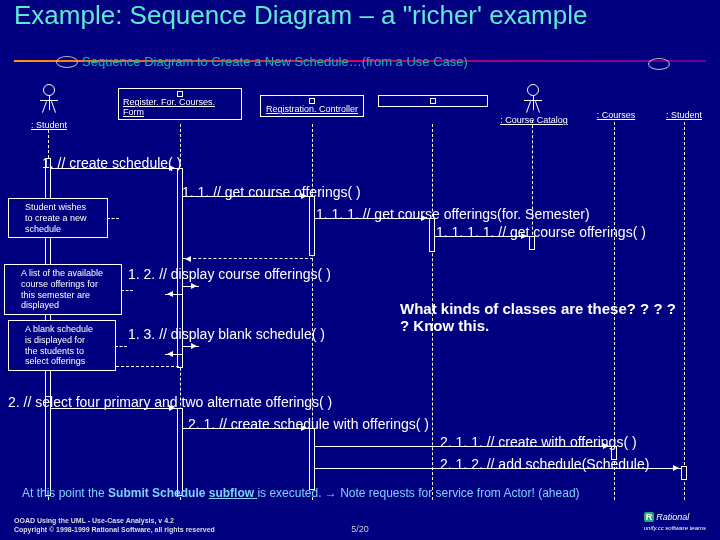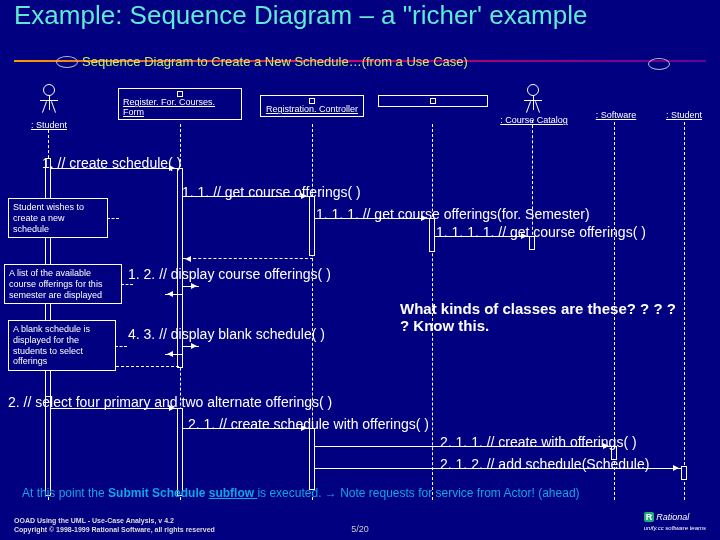--- a/index.html
+++ b/index.html
@@ -1,19 +1,19 @@
 <!DOCTYPE html>
 <html><head>
 <meta charset="utf-8">
 <style>
   * { margin:0; padding:0; box-sizing:border-box; }
   body { background:#000080; width:720px; height:540px; font-family:Arial,Helvetica,sans-serif; color:#fff; overflow:hidden; position:relative; }
   .title { color:#5eead4; font-size:26px; font-weight:normal; position:absolute; top:0; left:14px; letter-spacing:0; }
   .hr { position:absolute; top:60px; left:14px; right:14px; height:2px; background:linear-gradient(to right,#ff9900,#cc0066,#660099); }
-  .usecase { position:absolute; top:54px; left:56px; font-size:13px; color:#bef264; }
+  .usecase { position:absolute; top:54px; left:56px; font-size:13px; color:#14b8a6; }
   .oval { display:inline-block; border:1px solid #bbb; border-radius:50%; width:22px; height:12px; vertical-align:middle; margin-right:4px; position:relative; top:-1px; }
   .oval2 { position:absolute; right:50px; top:58px; border:1px solid #bbb; border-radius:50%; width:22px; height:12px; }
   .lifeline-label { font-size:9px; text-decoration:underline; text-align:center; position:absolute; color:#fff; }
   .actor { position:absolute; }
   .actor .head{ width:12px; height:12px; border:1px solid #fff; border-radius:50%; margin:0 auto; }
   .actor .body{ width:1px; height:14px; background:#fff; margin:0 auto; }
   .actor .arms{ width:18px; height:1px; background:#fff; position:relative; top:-10px; }
   .actor .legs{ width:14px; height:10px; position:relative; top:-4px; margin:0 auto;}
   .actor .legs:before,.actor .legs:after{content:"";position:absolute;width:1px;height:12px;background:#fff;top:-6px;}
   .actor .legs:before{left:2px;transform:rotate(20deg);}
@@ -21,25 +21,25 @@
   .obj-head { position:absolute; border:1px solid #fff; font-size:9px; padding:2px 4px 1px; background:#000080; display:flex; flex-direction:column; align-items:center; line-height:1.1; }
   .obj-head .ic{ width:6px; height:6px; border:1px solid #fff; margin-bottom:1px; }
   .dash { position:absolute; width:1px; border-left:1px dashed #fff; }
   .act-bar { position:absolute; width:6px; background:#000080; border:1px solid #fff; }
   .msg { position:absolute; font-size:14px; color:#fff; white-space:nowrap; }
   .arrow { position:absolute; height:1px; background:#fff; }
   .arrow:after{content:"";position:absolute;right:-1px;top:-3px;border:3px solid transparent;border-left:6px solid #fff;}
   .arrow.left:after{right:auto;left:-1px;border:3px solid transparent;border-right:6px solid #fff;}
   .dasharrow { position:absolute; height:0; border-top:1px dashed #fff; }
   .dasharrow:after{content:"";position:absolute;right:auto;left:-1px;top:-3px;border:3px solid transparent;border-right:6px solid #fff;}
-  .note { position:absolute; border:1px solid #fff; background:#000080; font-size:9px; padding:3px 4px; line-height:1.2; }
+  .note { position:absolute; border:1px solid #fff; background:#000080; font-size:9px; padding:3px 16px; line-height:1.2; }
   .note:before{content:"";position:absolute;top:50%;width:12px;height:0;border-top:1px dashed #fff;}
   .note.right-attach:before{ right:-12px; }
   .callout { position:absolute; color:#fff; font-size:15px; font-weight:bold; }
-  .endnote { position:absolute; font-size:12px; color:#0ea5e9; }
+  .endnote { position:absolute; font-size:12px; color:#7dd3fc; }
   .foot { position:absolute; bottom:6px; left:14px; font-size:7px; color:#ddd; line-height:1.2; font-weight:bold;}
   .pagenum { position:absolute; bottom:6px; left:50%; transform:translateX(-50%); font-size:9px; color:#ccc; }
   .logo { position:absolute; right:14px; bottom:8px; font-size:9px; color:#fff; font-style:italic; }
   .logo .r{ color:#fff; background:#2a7; padding:0 2px; border-radius:2px; font-style:normal; font-weight:bold; margin-right:2px;}
   .ul { text-decoration:underline; }
 </style>
 </head>
 <body>
 
 <div class="title">Example: Sequence Diagram – a "richer' example</div>
@@ -71,21 +71,21 @@
   </div>
 
 <div class="actor" style="left:524px; top:84px">
   <div class="head"></div>
     <div class="body"></div>
     <div class="arms"></div>
     <div class="legs"></div>
 </div>
 <div class="lifeline-label" style="left:494px; top:115px; width:80px">: Course Catalog</div>
 
-<div class="lifeline-label" style="left:586px; top:110px; width:60px">: Software</div>
+<div class="lifeline-label" style="left:586px; top:110px; width:60px">: Courses</div>
 <div class="lifeline-label" style="left:658px; top:110px; width:52px">: Student</div>
 
 <div class="dash" style="left:48px; top:130px; height:370px"></div>
 <div class="dash" style="left:180px; top:124px; height:376px"></div>
 <div class="dash" style="left:312px; top:124px; height:376px"></div>
 <div class="dash" style="left:432px; top:124px; height:376px"></div>
 <div class="dash" style="left:532px; top:120px; height:130px"></div>
 <div class="dash" style="left:614px; top:122px; height:378px"></div>
 <div class="dash" style="left:684px; top:122px; height:378px"></div>
 
@@ -111,21 +111,21 @@
 
 <div class="msg" style="left:436px; top:224px">1. 1. 1. 1. // get course offerings( )</div>
 <div class="arrow" style="left:435px; top:236px; width:94px"></div>
 
 <div class="dasharrow" style="left:183px; top:258px; width:130px"></div>
 
 <div class="msg" style="left:128px; top:266px">1. 2. // display course offerings( )</div>
 <div class="arrow" style="left:183px; top:286px; width:16px;"></div>
 <div class="arrow left" style="left:165px; top:294px; width:18px;"></div>
 
-<div class="msg" style="left:128px; top:326px">4. 3. // display blank schedule( )</div>
+<div class="msg" style="left:128px; top:326px">1. 3. // display blank schedule( )</div>
 <div class="arrow" style="left:183px; top:346px; width:16px;"></div>
 <div class="arrow left" style="left:165px; top:354px; width:18px;"></div>
 
 <div class="dasharrow" style="left:51px; top:366px; width:128px"></div>
 
 <div class="msg" style="left:8px; top:394px">2. // select four primary and two alternate offerings( )</div>
 <div class="arrow" style="left:51px; top:408px; width:126px"></div>
 
 <div class="msg" style="left:188px; top:416px">2. 1. // create schedule with offerings( )</div>
 <div class="arrow" style="left:183px; top:428px; width:126px"></div>

